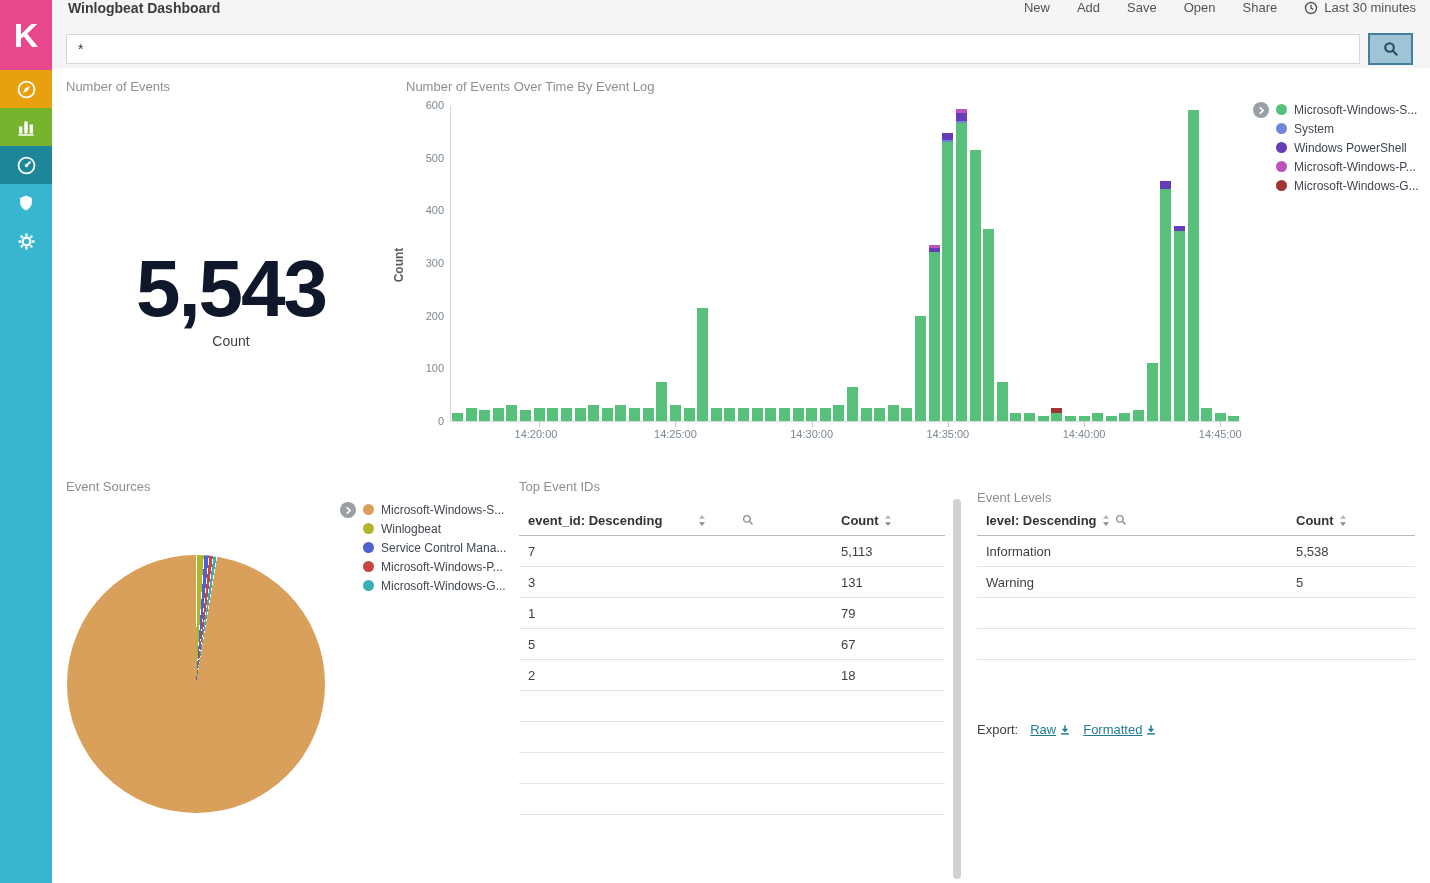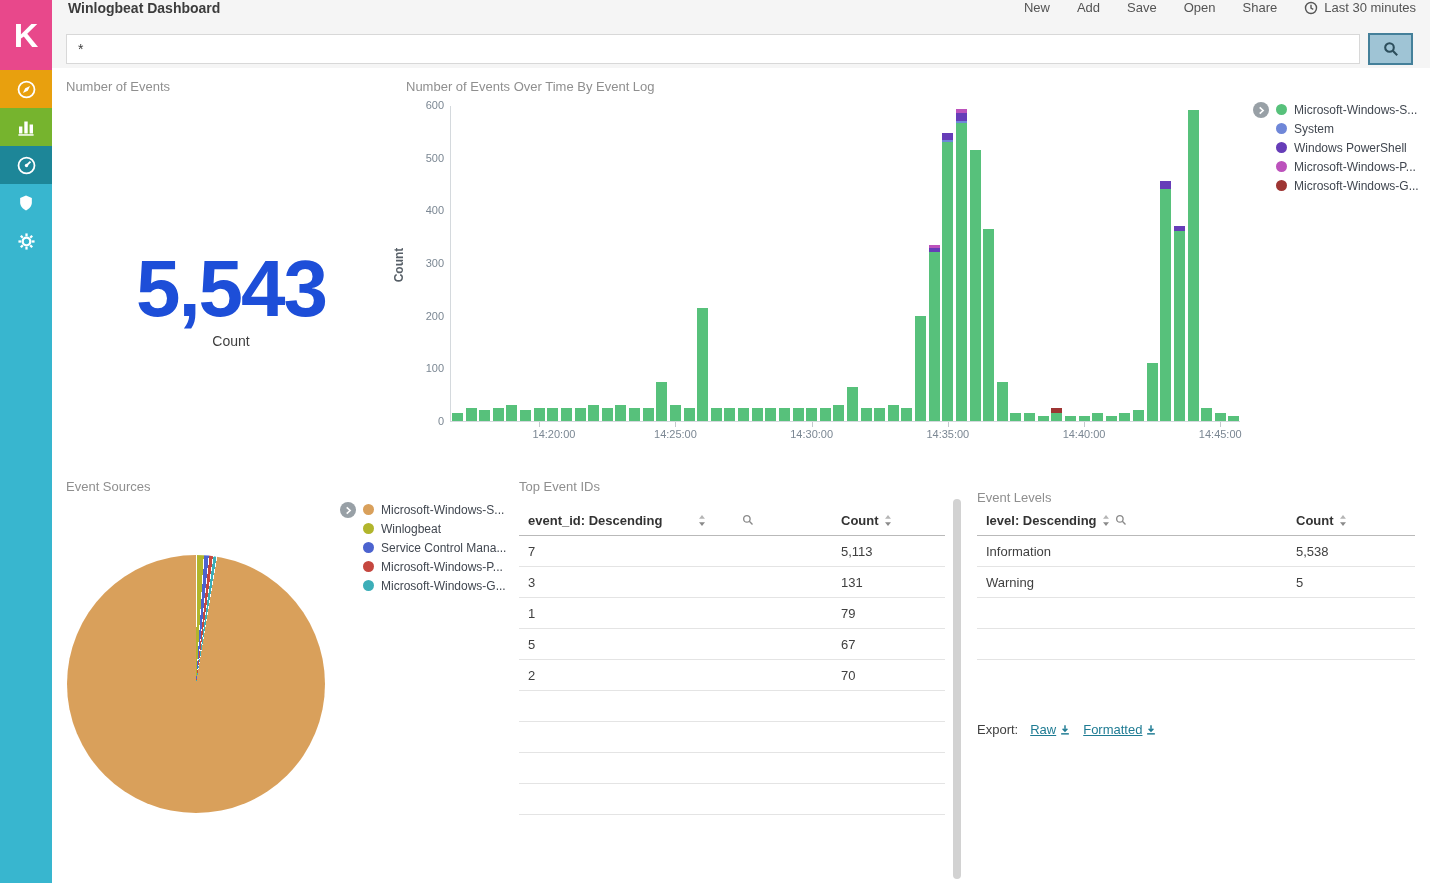--- a/index.html
+++ b/index.html
@@ -20,21 +20,21 @@
   .time-picker { display:flex; align-items:center; gap:6px; font-size:13px; color:#545454; margin-left:27px; margin-right:14px; cursor:pointer; }
 
   
   .searchbar { position:absolute; left:52px; top:32px; width:1378px; height:36px; background:#f5f5f5; }
   .search-input { position:absolute; left:14px; top:2px; width:1294px; height:30px; border:1px solid #d8d8d8; background:#fff; padding:0 11px; font-size:14px; color:#3c3c3c; font-family:inherit; }
   .search-btn { position:absolute; right:17px; top:1px; width:45px; height:32px; background:#9fc4d5; border:2px solid #44809a; display:flex; align-items:center; justify-content:center; cursor:pointer; }
 
   
   .panel-title { position:absolute; font-size:13px; color:#8f8f8f; }
 
-  .metric-value { position:absolute; left:66px; top:243px; width:330px; text-align:center; font-size:80px; font-weight:bold; color:#1d4ed8; letter-spacing:-2px; }
+  .metric-value { position:absolute; left:66px; top:243px; width:330px; text-align:center; font-size:80px; font-weight:bold; color:#0f172a; letter-spacing:-2px; }
   .metric-label { position:absolute; left:66px; top:333px; width:330px; text-align:center; font-size:14px; color:#3f3f3f; }
 
   .plot { position:absolute; left:450px; top:106px; width:790px; height:316px; border-left:1px solid #d4d9dd; border-bottom:1px solid #d4d9dd; }
   .bar-seg { position:absolute; }
   .ytick { position:absolute; left:-44px; width:37px; text-align:right; font-size:11px; color:#7b8793; }
   .xtick { position:absolute; top:322px; width:64px; margin-left:-32px; text-align:center; font-size:11px; color:#7b8793; }
   .xtick-mark { position:absolute; top:316px; width:1px; height:5px; background:#c4c9cd; }
   .y-axis-title { position:absolute; left:382px; top:258px; transform:rotate(-90deg); font-size:12px; font-weight:bold; color:#575f67; white-space:nowrap; }
   .x-axis-title { position:absolute; left:450px; top:446px; width:790px; text-align:center; font-size:12px; font-weight:bold; color:#575f67; }
 
@@ -229,21 +229,21 @@
       <div class="bar-seg" style="left: 682.034px; width: 11.0207px; bottom: 0px; height: 10.5333px; background: rgb(87, 193, 123);"></div>
       <div class="bar-seg" style="left: 695.655px; width: 11.0207px; bottom: 0px; height: 57.9333px; background: rgb(87, 193, 123);"></div>
       <div class="bar-seg" style="left: 709.276px; width: 11.0207px; bottom: 0px; height: 231.733px; background: rgb(87, 193, 123);"></div>
       <div class="bar-seg" style="left: 709.276px; width: 11.0207px; bottom: 231.733px; height: 7.9px; background: rgb(102, 61, 184);"></div>
       <div class="bar-seg" style="left: 722.897px; width: 11.0207px; bottom: 0px; height: 189.6px; background: rgb(87, 193, 123);"></div>
       <div class="bar-seg" style="left: 722.897px; width: 11.0207px; bottom: 189.6px; height: 5.26667px; background: rgb(102, 61, 184);"></div>
       <div class="bar-seg" style="left: 736.517px; width: 11.0207px; bottom: 0px; height: 310.733px; background: rgb(87, 193, 123);"></div>
       <div class="bar-seg" style="left: 750.138px; width: 11.0207px; bottom: 0px; height: 13.1667px; background: rgb(87, 193, 123);"></div>
       <div class="bar-seg" style="left: 763.759px; width: 11.0207px; bottom: 0px; height: 7.9px; background: rgb(87, 193, 123);"></div>
       <div class="bar-seg" style="left: 777.379px; width: 11.0207px; bottom: 0px; height: 5.26667px; background: rgb(87, 193, 123);"></div>
-      <div class="xtick" style="left: 103px;">14:20:00</div>
+      <div class="xtick" style="left: 85px;">14:20:00</div>
       <div class="xtick-mark" style="left: 88.2345px;"></div>
       <div class="xtick" style="left: 224.441px;">14:25:00</div>
       <div class="xtick-mark" style="left: 224.441px;"></div>
       <div class="xtick" style="left: 360.648px;">14:30:00</div>
       <div class="xtick-mark" style="left: 360.648px;"></div>
       <div class="xtick" style="left: 496.855px;">14:35:00</div>
       <div class="xtick-mark" style="left: 496.855px;"></div>
       <div class="xtick" style="left: 633.062px;">14:40:00</div>
       <div class="xtick-mark" style="left: 633.062px;"></div>
       <div class="xtick" style="left: 769.269px;">14:45:00</div>
@@ -346,21 +346,21 @@
       <div class="trow">
         <div class="tc1" style="width: 322px;">1</div>
         <div class="tc2">79</div>
       </div>
       <div class="trow">
         <div class="tc1" style="width: 322px;">5</div>
         <div class="tc2">67</div>
       </div>
       <div class="trow">
         <div class="tc1" style="width: 322px;">2</div>
-        <div class="tc2">70</div>
+        <div class="tc2">18</div>
       </div>
       <div class="trow"></div>
       <div class="trow"></div>
       <div class="trow"></div>
       <div class="trow"></div>
     </div>
   <div class="vscroll"></div>
 
   <div class="panel-title" style="left:977px; top:490px;">Event Levels</div>
   <div id="table-levels" class="dtable" style="left:977px; top:505px; width:438px;">

